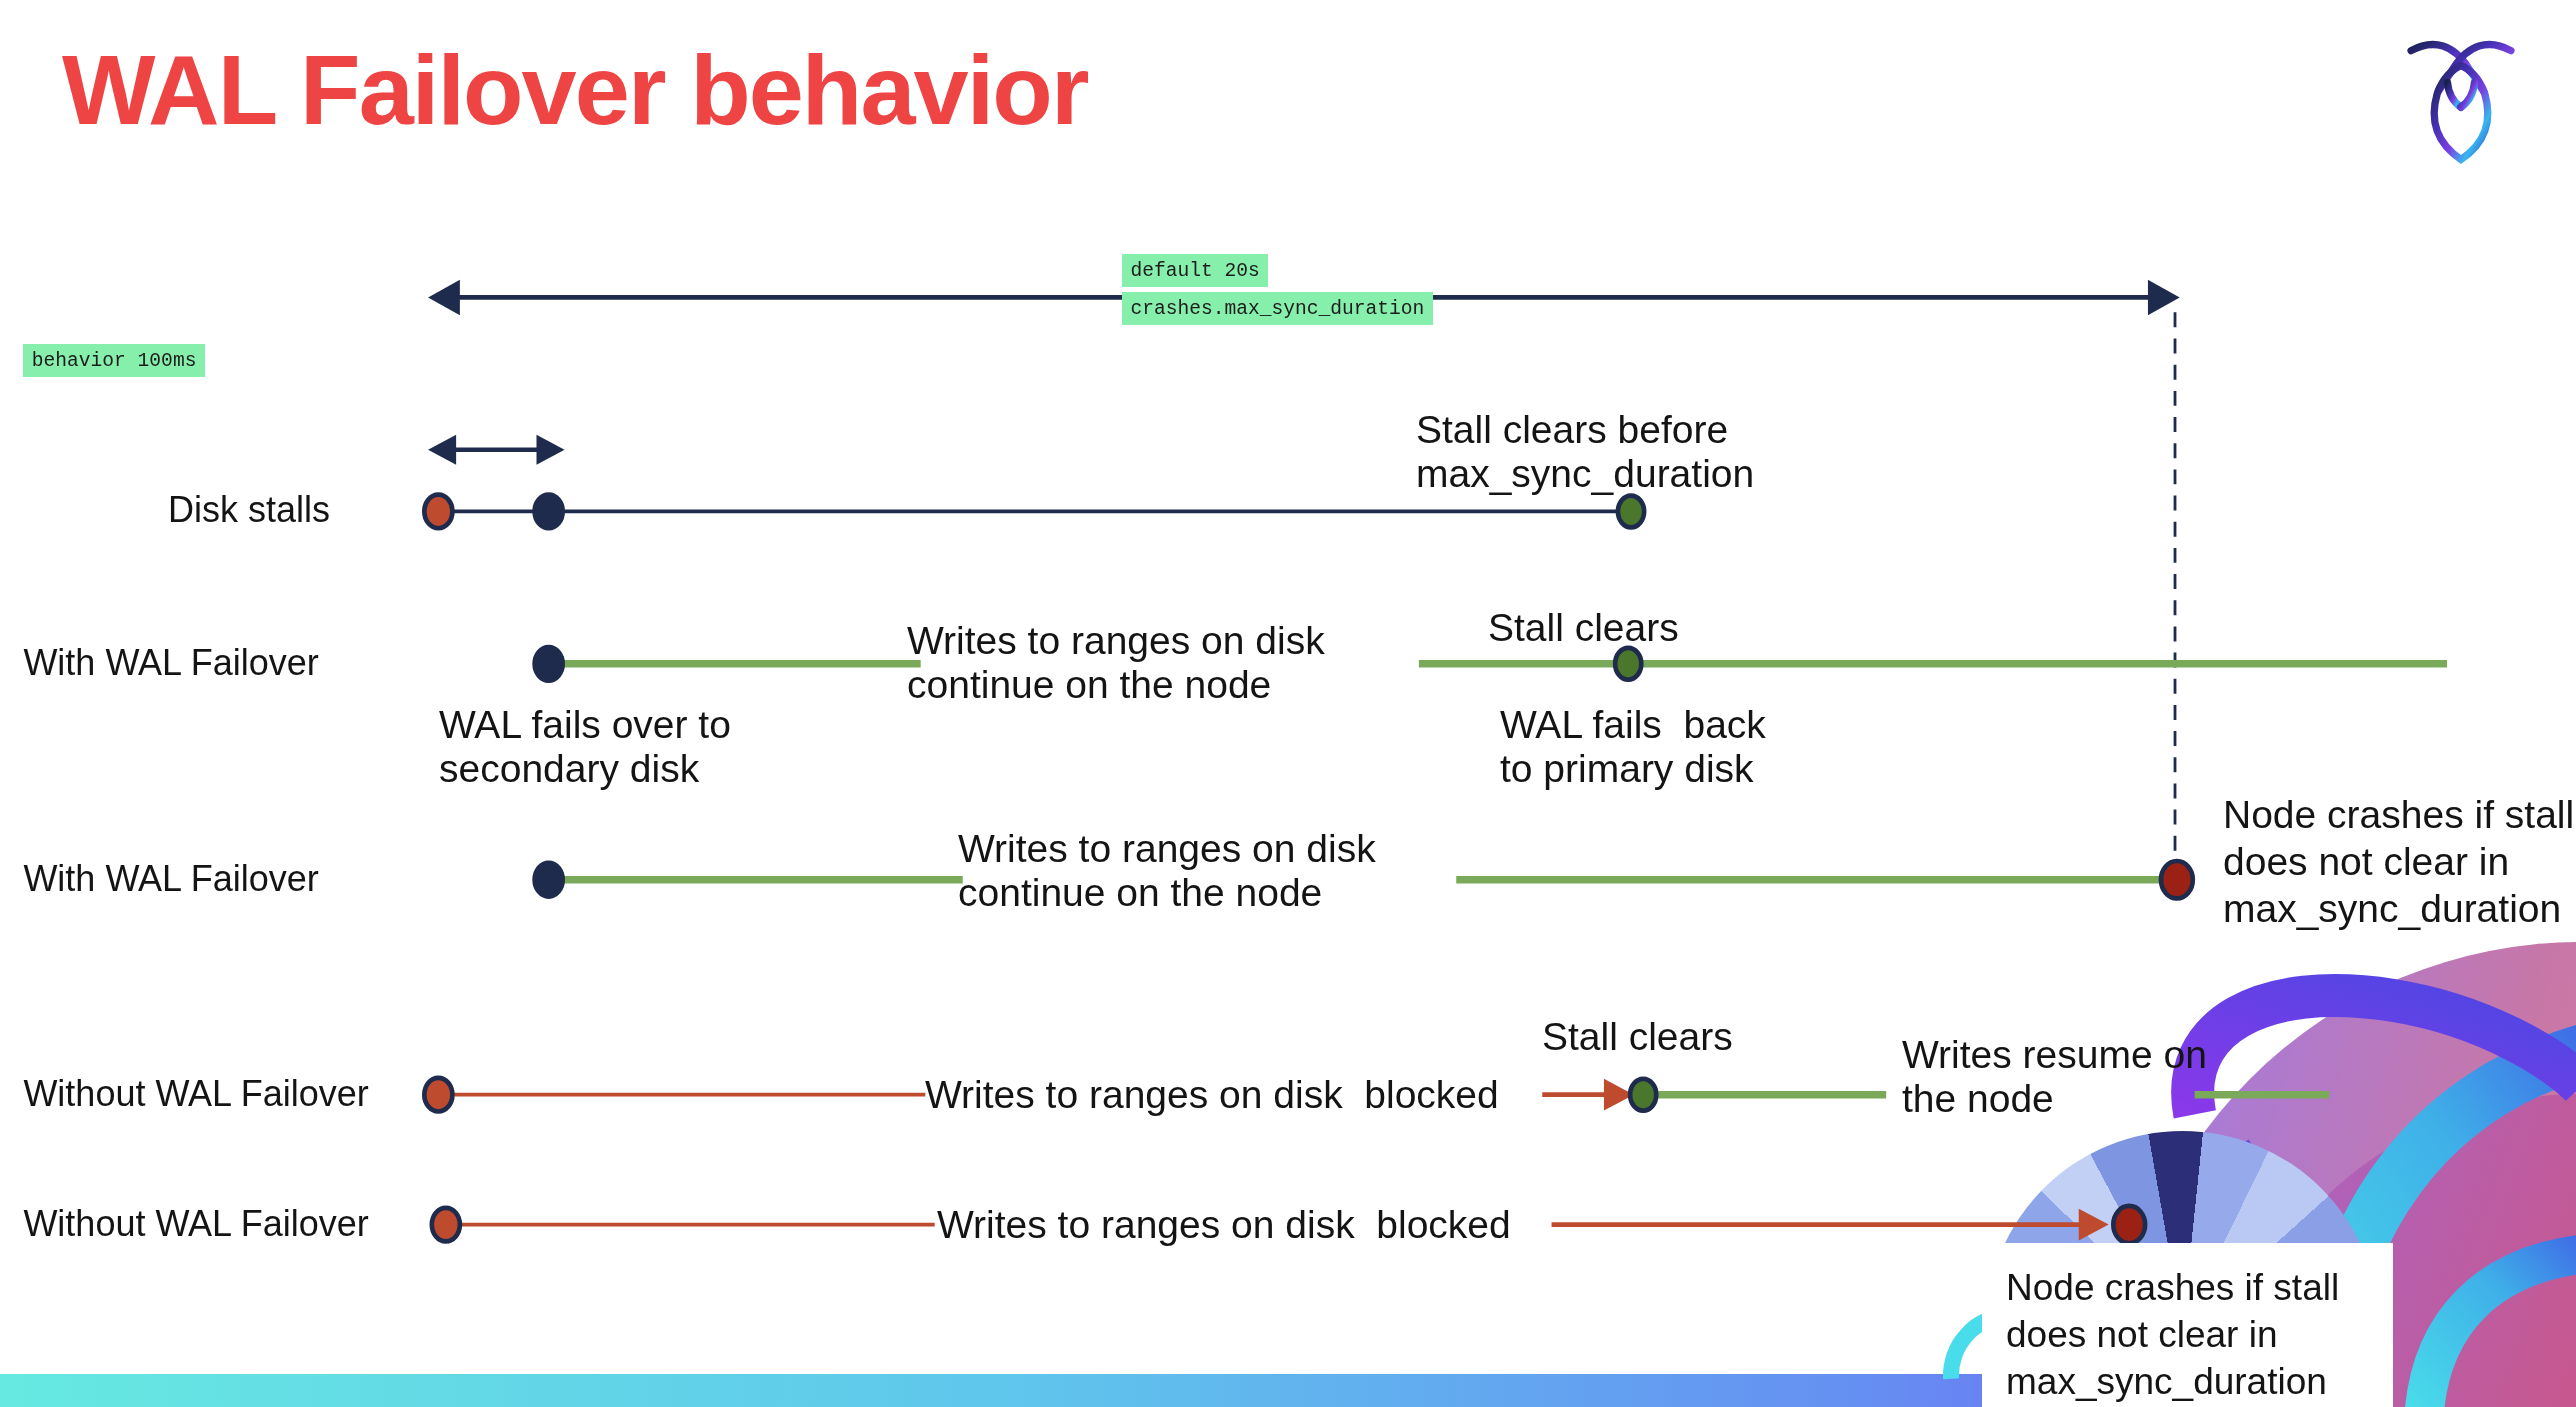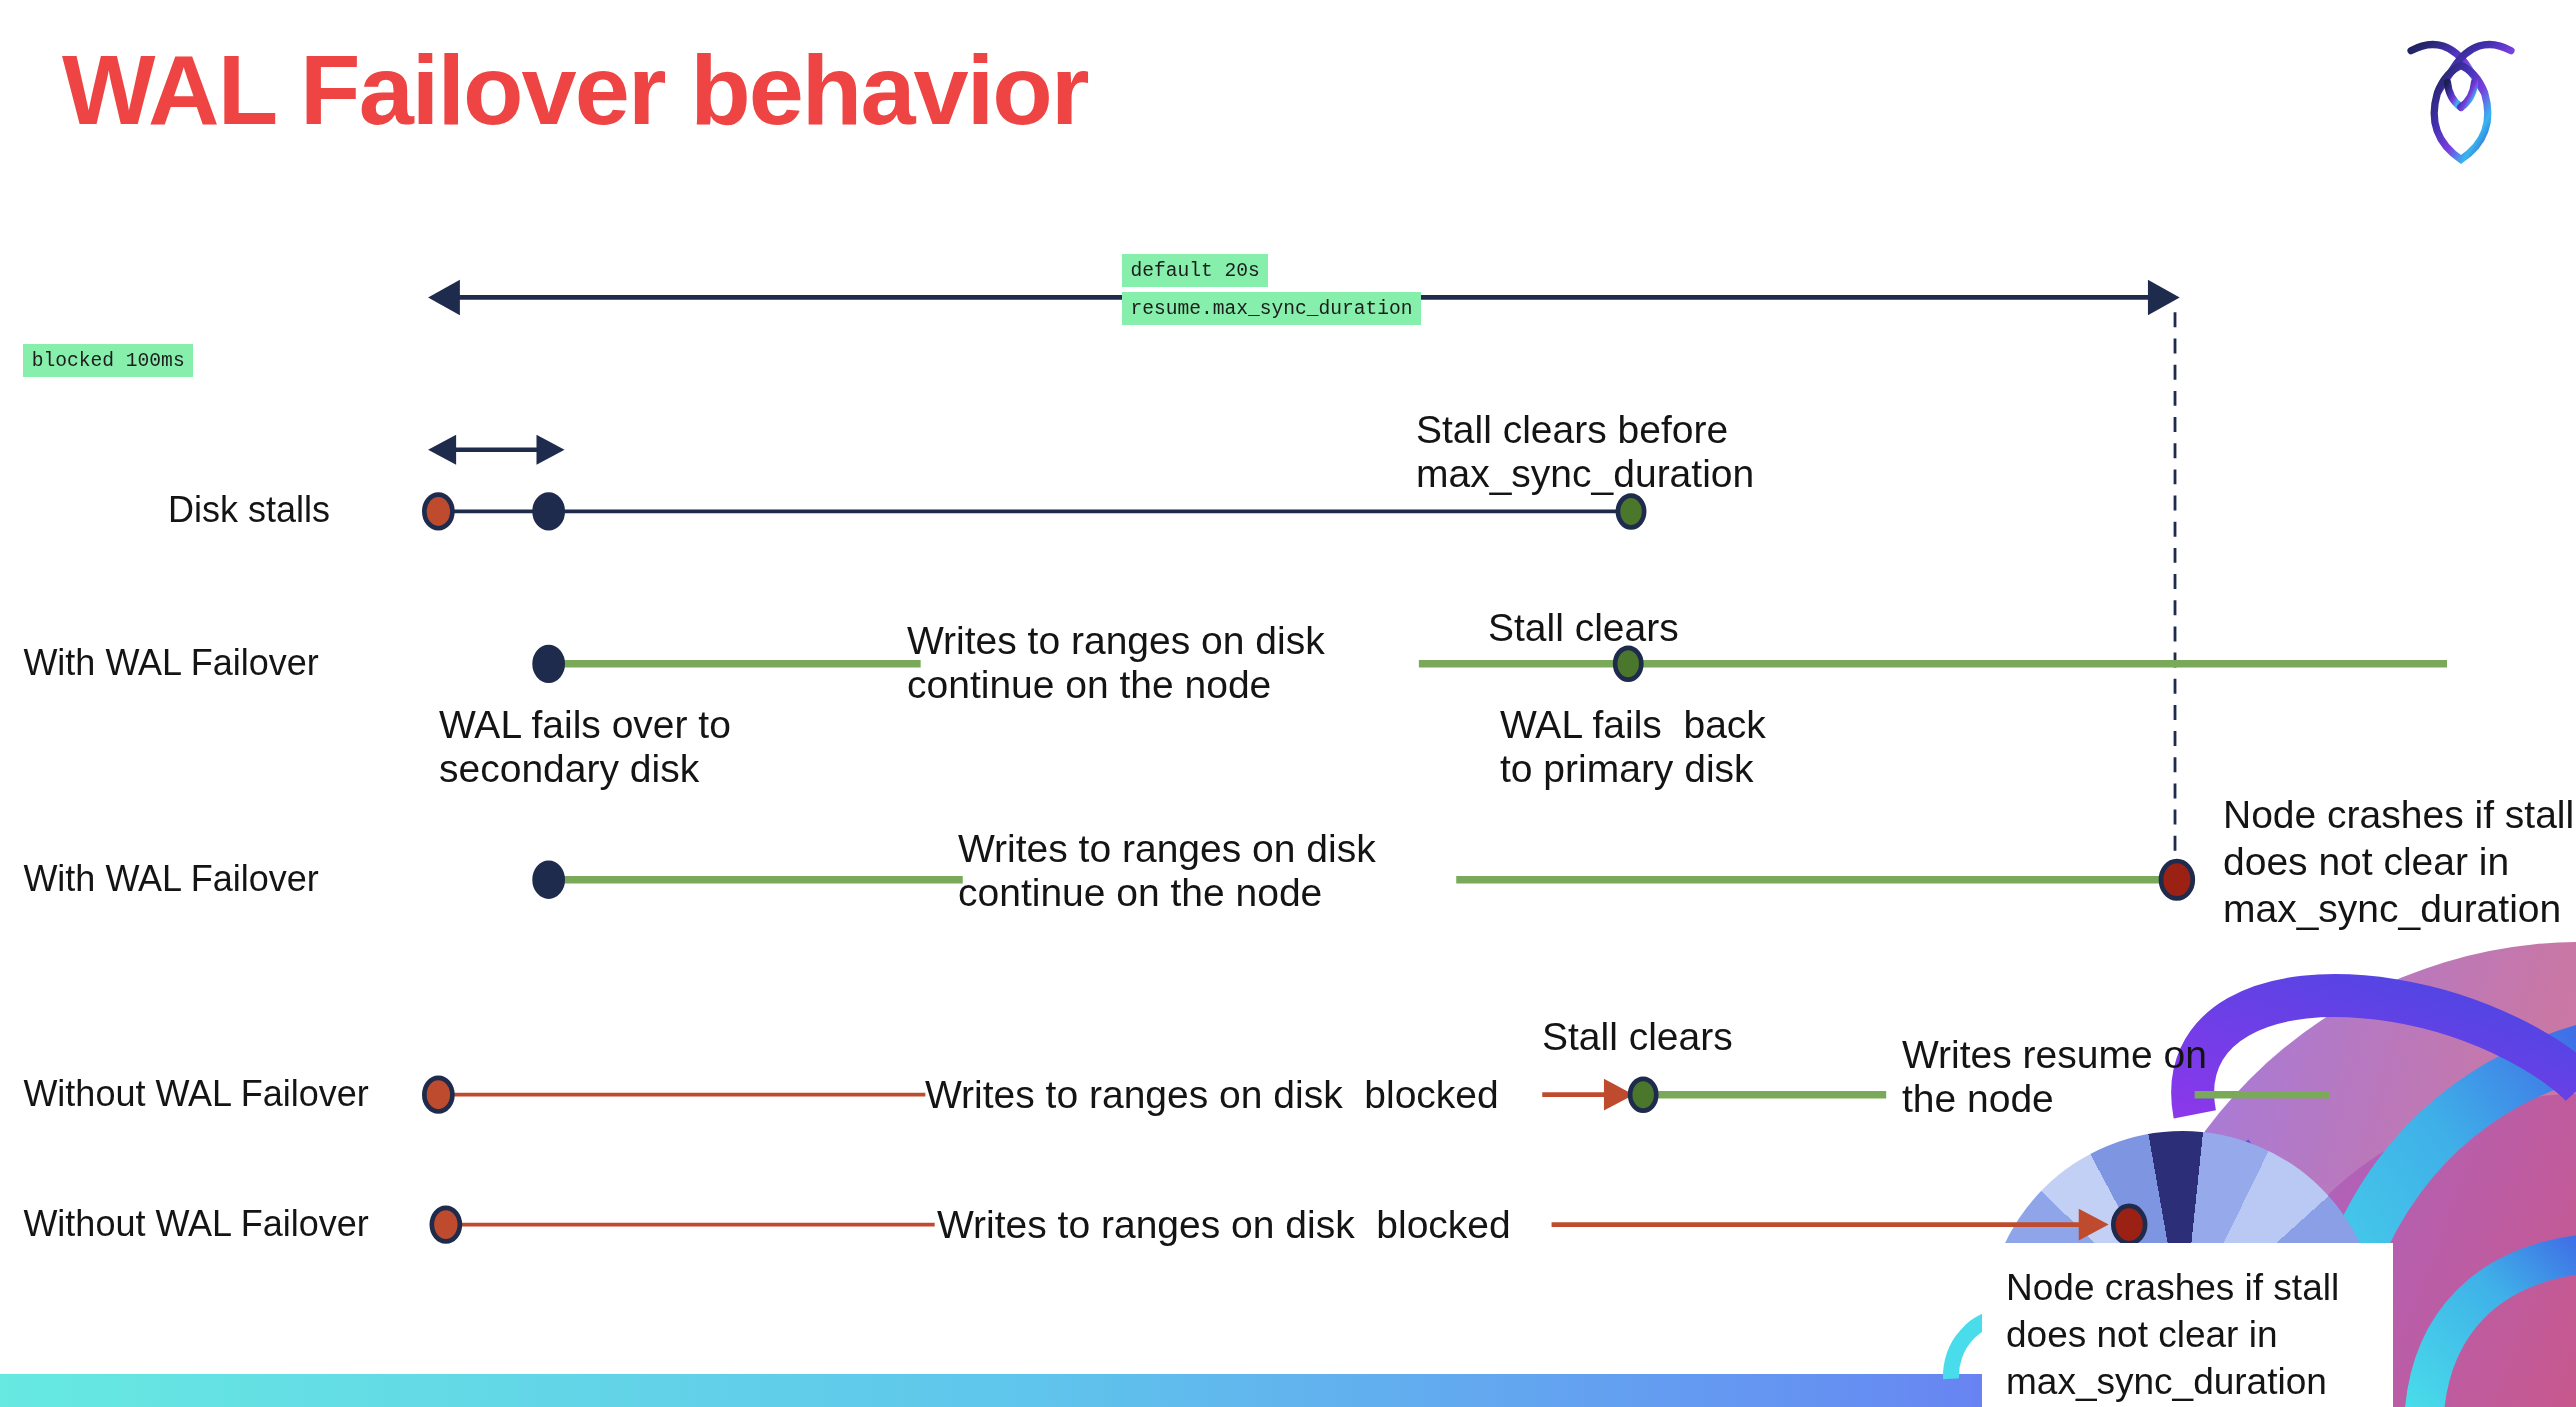--- a/index.html
+++ b/index.html
@@ -148,24 +148,24 @@
       <path d="M 94 12 C 74 1 56 7 43 28 C 38 36 33 43 30 48"></path>
       <path d="M 50 25 C 57 28 66 36 71 50 C 78 74 71 94 50 108 C 29 94 22 74 29 50 C 34 36 43 28 50 25 Z"></path>
       <path d="M 50 100 L 50 62"></path>
       <path d="M 50 62 C 43 57 39 50 38 40"></path>
       <path d="M 50 62 C 57 57 61 50 62 40"></path>
     </g>
   </svg>
 
   <div class="mono-block abs" style="left:1122px;top:254px;">
     <span class="mono-line">default 20s</span>
-    <span class="mono-line">resume.max_sync_duration</span>
+    <span class="mono-line">crashes.max_sync_duration</span>
   </div>
   <div class="mono-block abs" style="left:23.4px;top:344px;">
-    <span class="mono-line">blocked 100ms</span>
+    <span class="mono-line">behavior 100ms</span>
   </div>
 
   <div class="row-label abs" style="left:168px;width:239px;top:489px;">Disk stalls</div>
   <div class="row-label abs" style="left:23.4px;top:642px;">With WAL Failover</div>
   <div class="row-label abs" style="left:23.4px;top:858px;">With WAL Failover</div>
   <div class="row-label abs" style="left:23.4px;top:1073px;">Without WAL Failover</div>
   <div class="row-label abs" style="left:23.4px;top:1203px;">Without WAL Failover</div>
 
   <div class="ann abs" style="left:1416px;width:430px;top:408px;">Stall clears before
 max_sync_duration</div>

